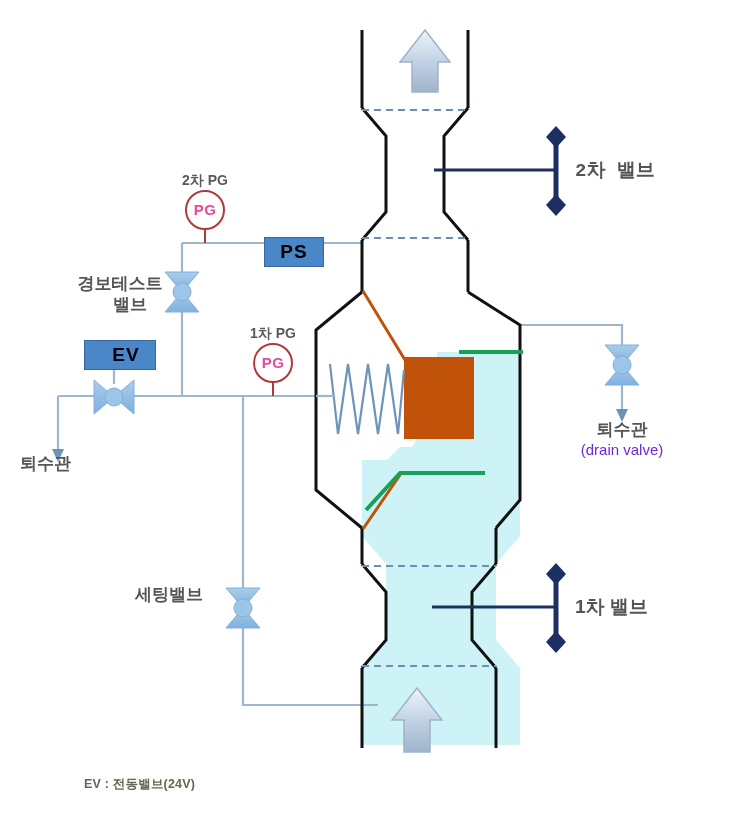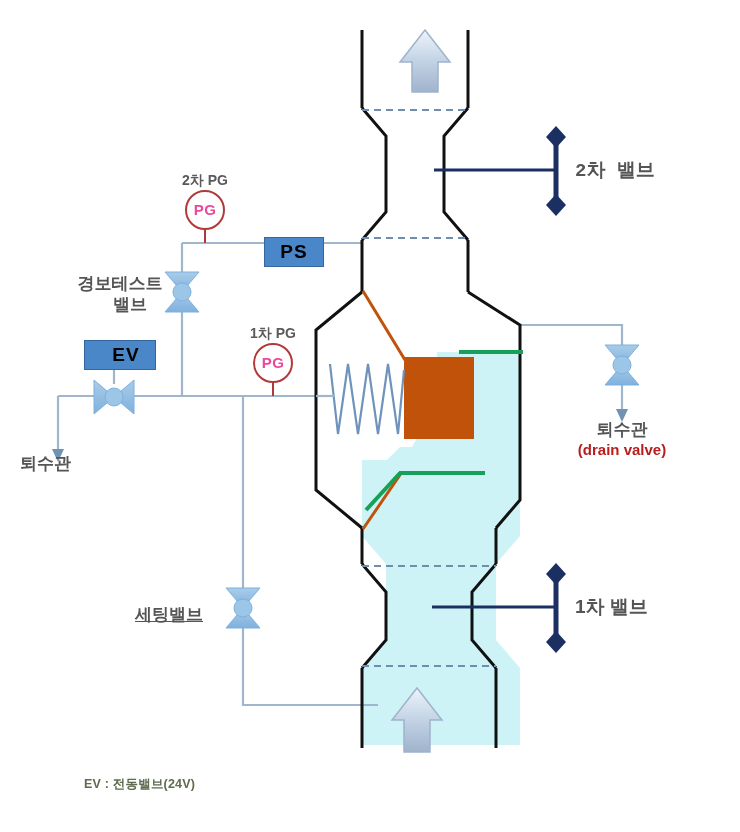--- a/index.html
+++ b/index.html
@@ -5,21 +5,21 @@
   html,body{margin:0;padding:0;background:#ffffff;}
   body{width:740px;height:832px;position:relative;overflow:hidden;
        font-family:"Liberation Sans","DejaVu Sans",sans-serif;}
   #stage{position:absolute;left:0;top:0;width:740px;height:832px;}
   svg#dia{position:absolute;left:0;top:0;width:740px;height:832px;display:block;}
 
   .lbl{position:absolute;white-space:nowrap;color:#4a4a4a;
        font-family:"Liberation Sans","DejaVu Sans",sans-serif;}
   .lbl-ko{font-size:17px;font-weight:700;color:#555555;}
   .lbl-sm{font-size:14px;font-weight:700;color:#5a5a5a;}
-  .lbl-en{font-size:15px;font-weight:700;color:#b91c1c;}
+  .lbl-en{font-size:15px;font-weight:400;color:#6d28d9;}
   .center{text-align:center;}
 
   .legend{position:absolute;left:84px;top:776px;
           font-size:12.5px;font-weight:700;line-height:17px;
           color:#5e6b4e;letter-spacing:0.2px;}
   .legend div{white-space:nowrap;}
 
   .tagbox{position:absolute;background:#4a87c8;border:1px solid #35679e;
           color:#000000;font-weight:700;display:flex;align-items:center;
           justify-content:center;letter-spacing:1px;}
@@ -190,21 +190,21 @@
   <div class="lbl lbl-sm center" style="left:233px;top:325px;width:80px;">1차 PG</div>
 
   <div class="lbl lbl-ko" style="left:74px;top:272px;text-align:center;width:92px;">경보테스트</div>
   <div class="lbl lbl-ko" style="left:84px;top:293px;text-align:center;width:92px;">밸브</div>
 
   <div class="lbl lbl-ko" style="left:20px;top:452px;">퇴수관</div>
 
   <div class="lbl lbl-ko center" style="left:562px;top:418px;width:120px;">퇴수관</div>
   <div class="lbl lbl-en center" style="left:554px;top:441px;width:136px;">(drain valve)</div>
 
-  <div class="lbl lbl-ko" style="left:135px;top:603px;text-decoration:underline;">세팅밸브</div>
+  <div class="lbl lbl-ko" style="left:135px;top:583px;">세팅밸브</div>
 
   <div class="lbl lbl-ko" style="left:575px;top:157px;font-size:19px;font-family:Liberation Mono, monospace;">2차 밸브</div>
 
   <div class="lbl lbl-ko" style="left:575px;top:594px;font-size:19px;">1차 밸브</div>
 
   <div class="legend">
     <div>EV : 전동밸브(24V)</div>
   </div>
 
 </div>

